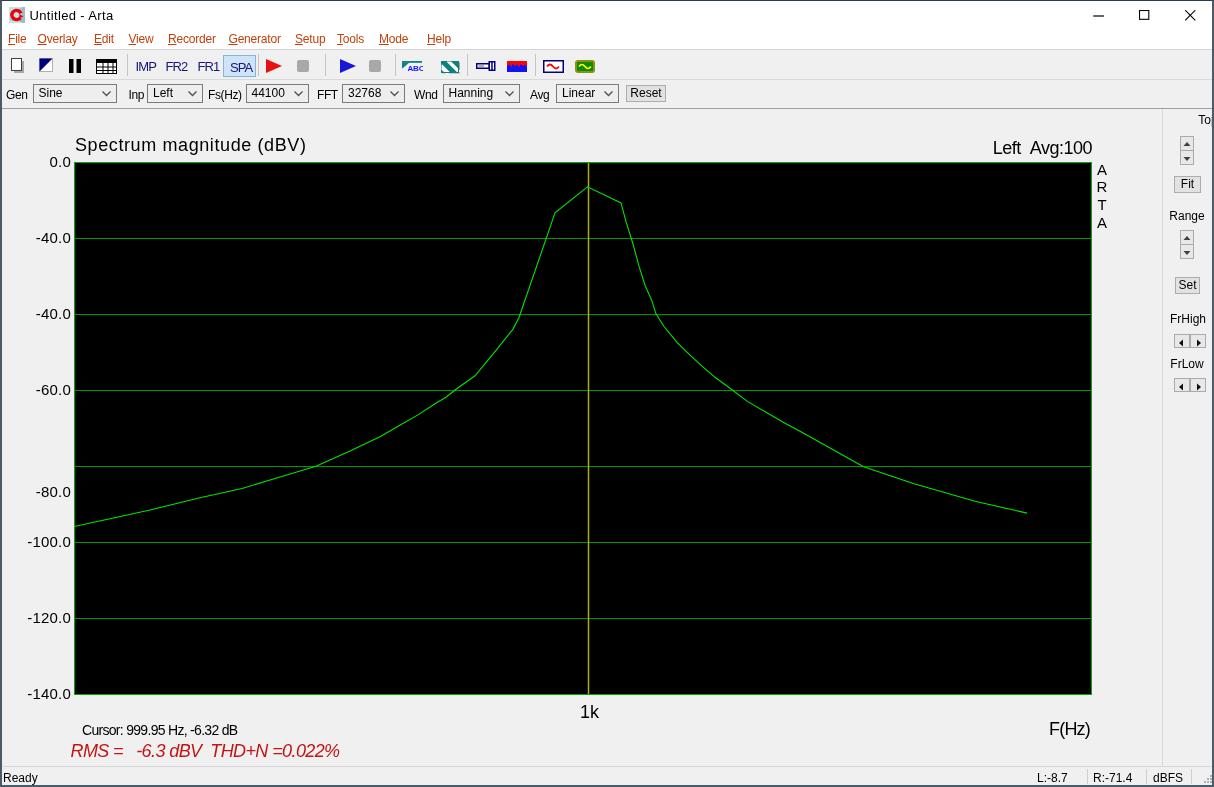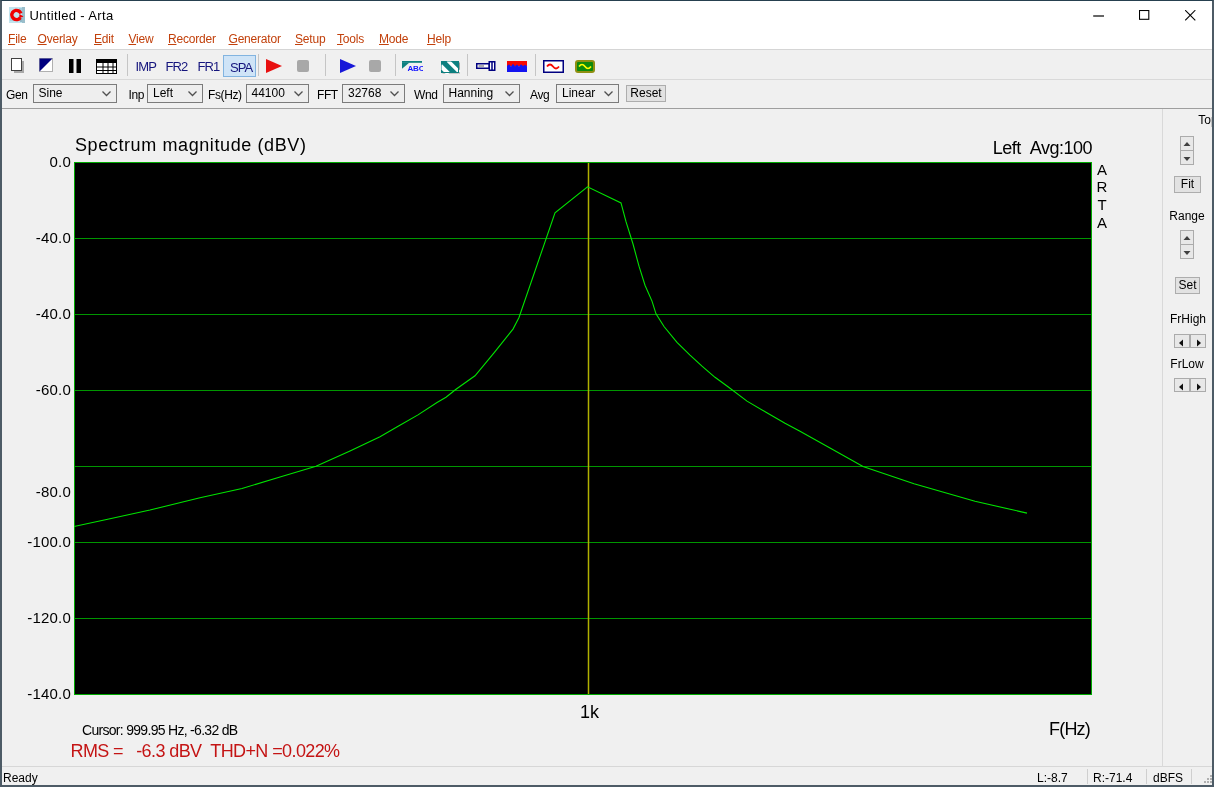--- a/index.html
+++ b/index.html
@@ -191,21 +191,21 @@
     </g>
     <line x1="514.5" y1="1" x2="514.5" y2="532" stroke="#b0b000" stroke-width="1.5"></line>
     <polyline fill="none" stroke="#00e400" stroke-width="1.1" points="0,364.5 36,356.7 76,348 126,335.7 168,326.5 206,315 242,304.3 276,289 306,274.8 325,263.8 344,252.9 363,240.5 372,235.2 382,227.2 401,213.8 420,190.9 439,167.1 445,155.5 481,50.8 513.5,24.8 547,40.9 552,59.7 559,82 565,104.2 571,123.2 578,139.1 582,151.8 590,164.5 603,180.4 616,193.1 628,204.2 641,215.3 654,224.8 673,239.1 692,250.2 711,261.3 726,269.3 756,286 789,304.5 840,321.8 901,339.3 953,351.1"></polyline>
   </svg>
 
   <div class="abs" style="left:1095px;top:160.5px;width:14px;text-align:center;font-size:15px;line-height:17.9px;">A<br>R<br>T<br>A</div>
 
   <div class="abs" style="left:574.5px;top:702.5px;width:30px;text-align:center;font-size:18px;line-height:1;">1k</div>
   <div class="abs" style="left:1000px;top:719.5px;width:90px;text-align:right;font-size:18px;letter-spacing:-0.8px;line-height:1;">F(Hz)</div>
   <div class="abs" style="left:82px;top:723px;font-size:14px;letter-spacing:-0.7px;line-height:1;">Cursor: 999.95 Hz, -6.32 dB</div>
-  <div class="abs" style="left:70.5px;top:742px;font-size:18px;color:#c41414;letter-spacing:-0.6px;line-height:1;">RMS =&nbsp;&nbsp; -6.3 dBV&nbsp;&nbsp;THD+N =0.022%</div>
+  <div class="abs" style="left:70.5px;top:742px;font-size:18px;color:#c41414;letter-spacing:-0.6px;line-height:1;font-style:italic;">RMS =&nbsp;&nbsp; -6.3 dBV&nbsp;&nbsp;THD+N =0.022%</div>
 
   <div class="abs" style="left:1162px;top:109px;width:1px;height:658px;background:#d9d9d9;"></div>
   <div class="rlab" style="left:1171px;top:113.5px;width:30px;margin-left:22px;">Top</div>
   <div class="spin" style="left:1180px;top:136px;"><svg width="12" height="13">
       <polygon points="6,4 9.5,8 2.5,8" fill="#404040"></polygon>
     </svg></div>
   <div class="spin" style="left:1180px;top:150px;"><svg width="12" height="13">
       <polygon points="6,9 9.5,5 2.5,5" fill="#404040"></polygon>
     </svg></div>
   <div class="btn" style="left:1174px;top:176px;width:27px;height:17px;line-height:15px;">Fit</div>

